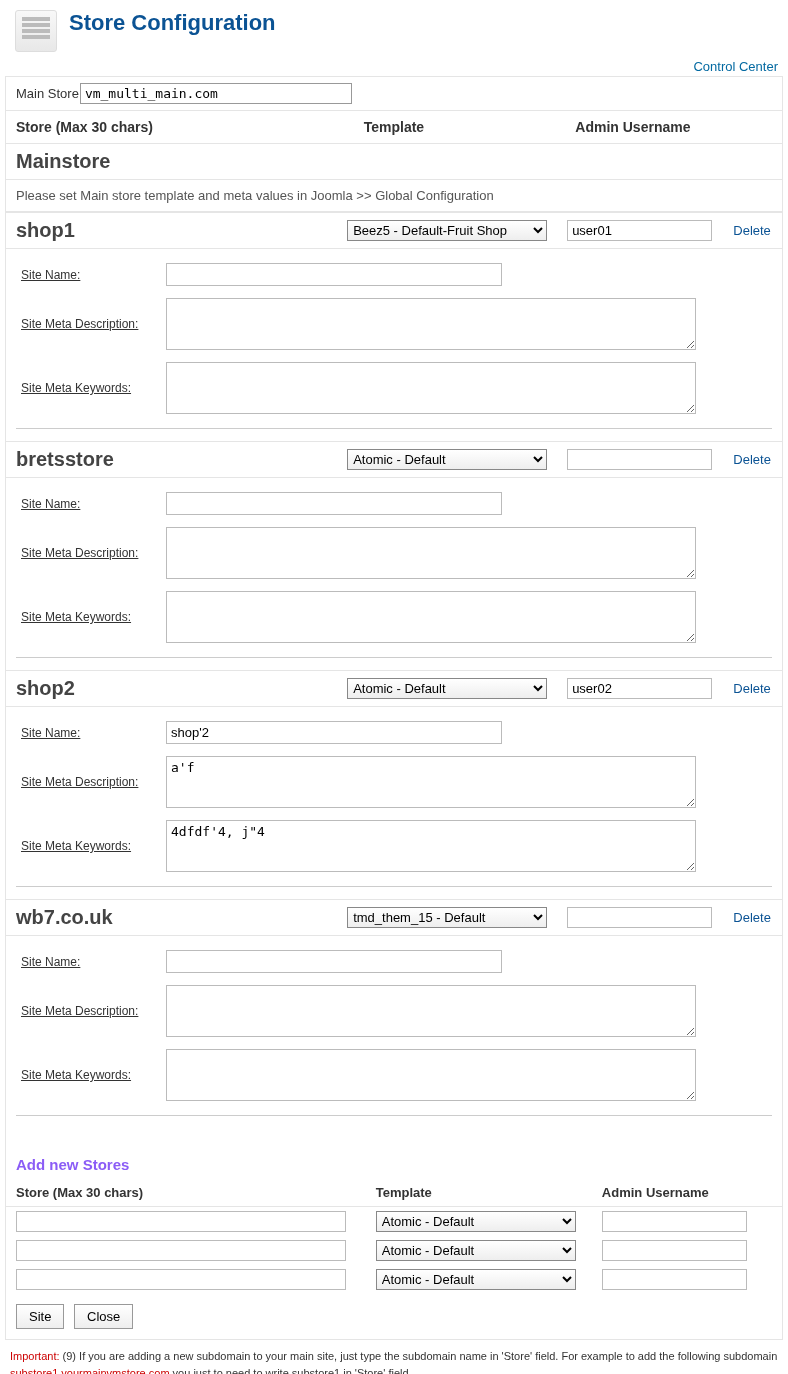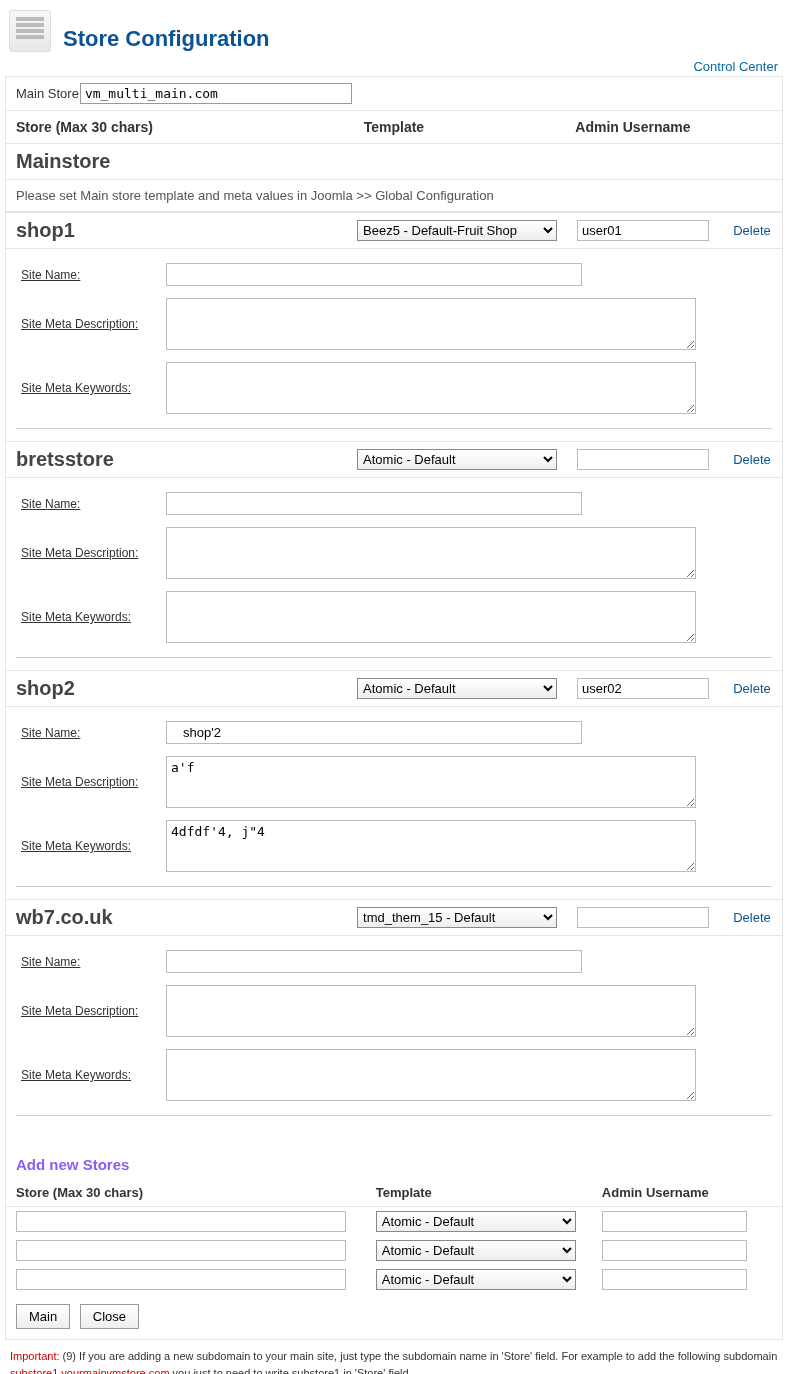--- a/index.html
+++ b/index.html
@@ -1,42 +1,42 @@
 <!DOCTYPE html>
 <html><head>
 <meta charset="utf-8">
 <style>
 * { box-sizing: border-box; margin: 0; padding: 0; }
 body { font-family: Arial, Helvetica, sans-serif; font-size: 13px; color: #333; background: #fff; width: 788px; }
-.header { display: flex; align-items: flex-end; padding: 10px 15px 5px 9px; }
+.header { display: flex; align-items: flex-start; padding: 10px 15px 5px 15px; }
 .header-icon { width: 42px; height: 42px; background: linear-gradient(#f8f8f8,#e8e8e8); border: 1px solid #ddd; border-radius: 3px; margin-right: 12px; position: relative; }
 .header-icon::before { content:""; position:absolute; top:6px; left:6px; right:6px; height:4px; background:#bbb; box-shadow: 0 6px 0 #bbb, 0 12px 0 #bbb, 0 18px 0 #bbb; }
 .header h1 { font-size: 22px; font-weight: bold; color: #0b5394; }
 .topbar { text-align: right; padding: 2px 10px; }
 .topbar a { color: #0369a1; text-decoration: none; font-size: 13px; }
 .container { border: 1px solid #e5e5e5; margin: 0 5px; }
 .mainstore-row { padding: 6px 10px; border-bottom: 1px solid #e5e5e5; display:flex; align-items:center; gap:1px;}
 .mainstore-row label { font-size: 13px; color:#333;}
 .mainstore-row input { width: 272px; padding: 2px 4px; border: 1px solid #999; font-family: monospace; font-size: 13px; }
 table.grid { width: 100%; border-collapse: collapse; }
 table.grid th { text-align: left; padding: 8px 10px; font-size: 14px; font-weight: bold; color: #333; border-bottom: 1px solid #e5e5e5; background:#fff;}
 td.storecell { padding: 6px 10px; vertical-align: middle; margin-top: 37px; }
 td.namecell { font-size: 20px; font-weight: bold; color: #444; width: 345px;}
 td.tplcell { width: 210px; }
 td.usercell { width: 155px; }
 td.delcell { width: 60px; text-align:center; }
 td.delcell a { color: #0b5394; text-decoration:none; font-size:13px;}
 select.tpl { width: 200px; padding: 1px; border: 1px solid #888; background: linear-gradient(#fff,#eee); font-size:13px;}
-input.usr { width: 132px; padding: 2px 4px; border: 1px solid #bbb; font-size:13px;}
+input.usr { width: 145px; padding: 2px 4px; border: 1px solid #bbb; font-size:13px;}
 tr.headrow td { border-bottom: 1px solid #e5e5e5; border-top: 1px solid #e5e5e5; }
 tr.inforow td { padding: 8px 10px; color:#555; font-size:13px; border-bottom:1px solid #e5e5e5;}
 .detailbox { padding: 8px 0 8px 0; border-bottom: 1px solid #ccc; margin: 0 10px 12px 10px;}
 .detailrow { display: flex; align-items: center; padding: 6px 0; }
 .detailrow label { width: 150px; font-size: 12px; color:#333; padding-left:5px;text-decoration:underline;}
-.detailrow input[type=text] { width: 416px; padding: 3px 16px; border: 1px solid #bbb; font-size:13px;}
+.detailrow input[type=text] { width: 336px; padding: 3px 4px; border: 1px solid #bbb; font-size:13px;}
 .detailrow textarea { width: 530px; height: 52px; padding: 3px 4px; border: 1px solid #bbb; resize: both; font-family: monospace; font-size:13px;}
 .spacer { height: 18px; }
 .addheader { font-size: 15px; font-weight: bold; color:#8b5cf6; padding: 10px 10px 6px 10px;}
 table.addgrid { width: 100%; border-collapse: collapse; }
 table.addgrid th { text-align:left; padding: 6px 10px; font-weight:bold; border-bottom:1px solid #e5e5e5;}
 table.addgrid td { padding: 4px 10px; }
 .addstore { width: 330px; padding:2px 4px; border:1px solid #bbb;}
 .adduser { width: 145px; padding:2px 4px; border:1px solid #bbb;}
 .btnrow { padding: 10px; }
 button.btn { padding: 4px 12px; border: 1px solid #999; background: linear-gradient(#fff,#eee); font-size:13px; cursor:pointer; margin-right:6px;}
@@ -216,21 +216,21 @@
     <tr>
       <td><input class="addstore" type="text" value="" style=""></td>
       <td><select class="tpl"><option>Beez5 - Default-Fruit Shop</option><option selected="">Atomic - Default</option><option>tmd_them_15 - Default</option></select></td>
       <td><input class="adduser" type="text" value="" style=""></td>
       <td></td>
     </tr>
   </tbody>
   </table>
 
   <div class="btnrow">
-    <button class="btn">Main</button>
+    <button class="btn">Site</button>
     <button class="btn">Close</button>
   </div>
 
 </div>
 
 <div class="footnote">
   <span class="red">Important:</span><span> (9) If you are adding a new subdomain to your main site, just type the subdomain name in 'Store' field. For example to add the following subdomain </span><span class="substore">substore1.yourmainvmstore.com</span><span> you just to need to write substore1 in 'Store' field.</span><br>
   <br>
   
 </div>

